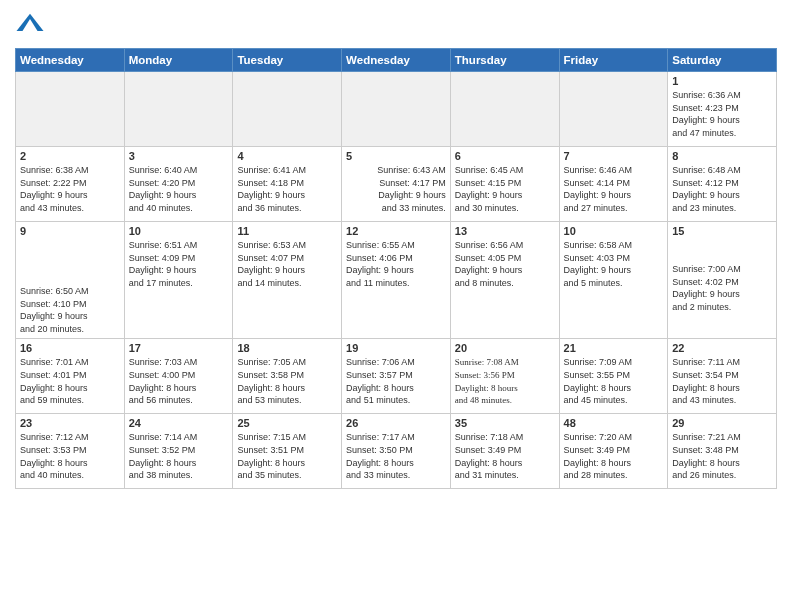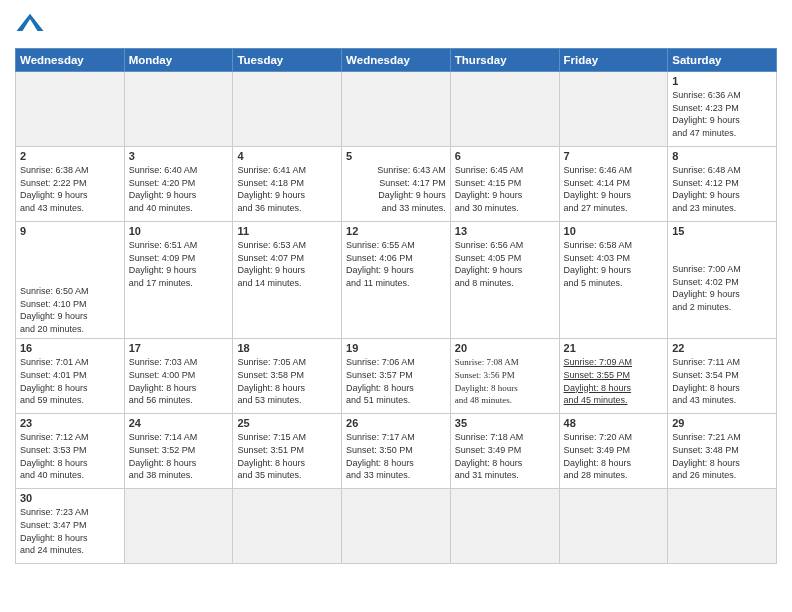--- a/index.html
+++ b/index.html
@@ -278,21 +278,21 @@
           </td>
           <td>
             <span class="day-number">20</span>
             <div class="day-info" style="white-space: pre-line; font-family: Liberation Serif, serif;">Sunrise: 7:08 AM
 Sunset: 3:56 PM
 Daylight: 8 hours
 and 48 minutes.</div>
           </td>
           <td>
             <span class="day-number">21</span>
-            <div class="day-info" style="white-space: pre-line; text-decoration: underline;">Sunrise: 7:09 AM
+            <div class="day-info" style="white-space: pre-line;">Sunrise: 7:09 AM
 Sunset: 3:55 PM
 Daylight: 8 hours
 and 45 minutes.</div>
           </td>
           <td>
             <span class="day-number">22</span>
             <div class="day-info" style="white-space: pre-line;">Sunrise: 7:11 AM
 Sunset: 3:54 PM
 Daylight: 8 hours
 and 43 minutes.</div>
@@ -341,31 +341,16 @@
 Daylight: 8 hours
 and 28 minutes.</div>
           </td>
           <td>
             <span class="day-number">29</span>
             <div class="day-info" style="white-space: pre-line;">Sunrise: 7:21 AM
 Sunset: 3:48 PM
 Daylight: 8 hours
 and 26 minutes.</div>
           </td>
-        </tr>
-        <tr class="last-row">
-          <td>
-            <span class="day-number">30</span>
-            <div class="day-info" style="white-space: pre-line;">Sunrise: 7:23 AM
-Sunset: 3:47 PM
-Daylight: 8 hours
-and 24 minutes.</div>
-          </td>
-          <td class="empty"></td>
-          <td class="empty"></td>
-          <td class="empty"></td>
-          <td class="empty"></td>
-          <td class="empty"></td>
-          <td class="empty"></td>
         </tr>
       </tbody>
   </table>
 </div>
 
 </body></html>

